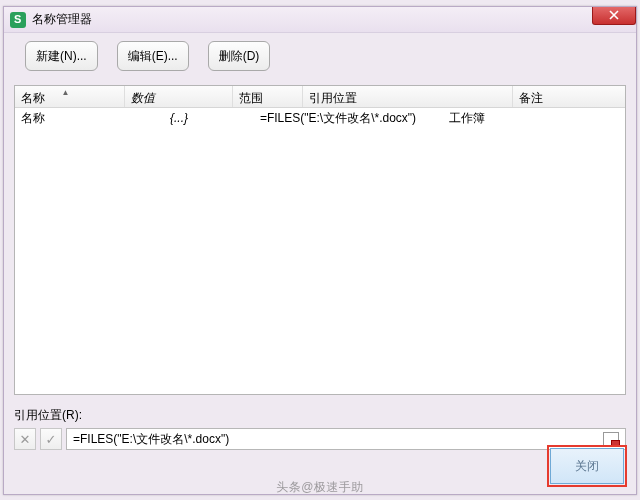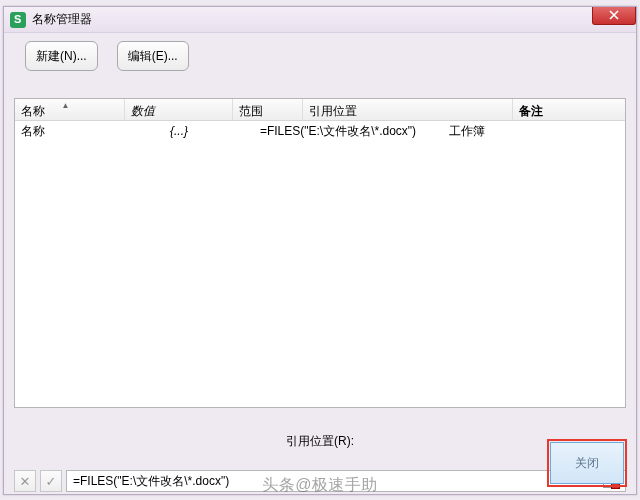--- a/index.html
+++ b/index.html
@@ -53,21 +53,21 @@
     background: linear-gradient(#fdfdfd, #ececec);
     border: 1px solid #a9a9a9; border-radius: 6px;
     display: inline-flex; align-items: center; justify-content: center;
     font-size: 12px;
     margin-left: 11px;
   }
   .spacer { flex: 1; }
   .btn .chev { margin-left: 6px; font-size: 10px; }
 
   .grid-wrap {
-    margin: 17px 10px;
+    margin: 4px 10px;
     border: 1px solid #b5b5b5;
     background: #fff;
     height: 310px;
     display: flex; flex-direction: column;
   }
   .grid-head {
     display: flex; height: 22px;
     background: linear-gradient(#fcfcfc, #eeeeee);
     border-bottom: 1px solid #d6d6d6;
   }
@@ -76,31 +76,31 @@
     padding: 4px 6px;
     position: relative;
   }
   .gh.sort .tri {
     position: absolute; right: 50%; top: 2px; font-size: 8px; color: #666;
   }
   .col-name { width: 110px; }
   .col-val  { width: 108px; font-style: italic; }
   .col-ref  { width: 210px; }
   .col-scope{ width: 70px; text-align: left; }
-  .col-note { flex: 1; border-right: none; font-weight: bold; }
+  .col-note { flex: 1; border-right: none; }
 
   .grid-body { flex: 1; overflow: auto; }
   .row { display: flex; height: 20px; align-items: center; }
   .cell { padding: 0 6px; white-space: nowrap; overflow: hidden; text-overflow: ellipsis; }
   .cell.col-ref { text-align: center; }
   .cell.col-scope { text-align: left; }
   .cell.col-val { text-align: center; }
 
   .ref-section { padding: 8px 10px 0 10px; }
-  .ref-label { margin-bottom: 20px; text-align: center; }
+  .ref-label { margin-bottom: 4px; }
   .ref-row { display: flex; align-items: center; gap: 4px; }
   .sqbtn {
     width: 22px; height: 22px; border: 1px solid #c7c7c7;
     background: linear-gradient(#fbfbfb,#eeeeee);
     display: flex; align-items: center; justify-content: center;
     color: #9a9a9a; font-size: 13px;
   }
   .ref-input {
     flex: 1; height: 22px; border: 1px solid #b7b7b7;
     background: #fff; padding: 0 6px; font-size: 12px;
@@ -112,31 +112,31 @@
   }
   .ref-input .range-icon::before {
     content: ""; position: absolute; right: -2px; bottom: -2px;
     width: 7px; height: 5px; background: #c33; border: 1px solid #900;
   }
 
   .footer {
     position: absolute; right: 12px; bottom: 10px;
   }
   .primary {
-    width: 74px; height: 42px;
+    width: 74px; height: 36px;
     background: linear-gradient(#e8f2fb,#d1e6f8);
     border: 1px solid #6fa9d6;
     outline: 2px solid #e63a2e; outline-offset: 1px;
     color: #5b7690;
     display: flex; align-items: center; justify-content: center;
   }
 
   .watermark {
     position: absolute; bottom: 4px; left: 50%; transform: translateX(-50%);
-    color: rgba(90,90,90,.55); font-size: 16px; letter-spacing: .5px;
+    color: rgba(90,90,90,.55); font-size: 12px; letter-spacing: .5px;
     pointer-events: none;
   }
 </style>
 </head>
 <body>
 
 <div class="window">
 
   <div class="titlebar">
     <div class="app-icon"></div>
@@ -144,20 +144,21 @@
     <div class="close-btn">
       <svg viewBox="0 0 10 10">
         <path d="M1 1 L9 9 M9 1 L1 9" stroke="#fff" stroke-width="1.6"></path>
       </svg>
     </div>
   </div>
 
   <div class="toolbar">
     <div class="btn">新建(N)...</div>
     <div class="btn">编辑(E)...</div>
+    <div class="btn">删除(D)</div>
     <div class="spacer"></div>
   </div>
 
   <div class="grid-wrap">
     <div class="grid-head">
       <div class="gh col-name sort">
         <span>名称</span>
         <span class="tri">▲</span>
       </div>
       <div class="gh col-val">数值</div>

